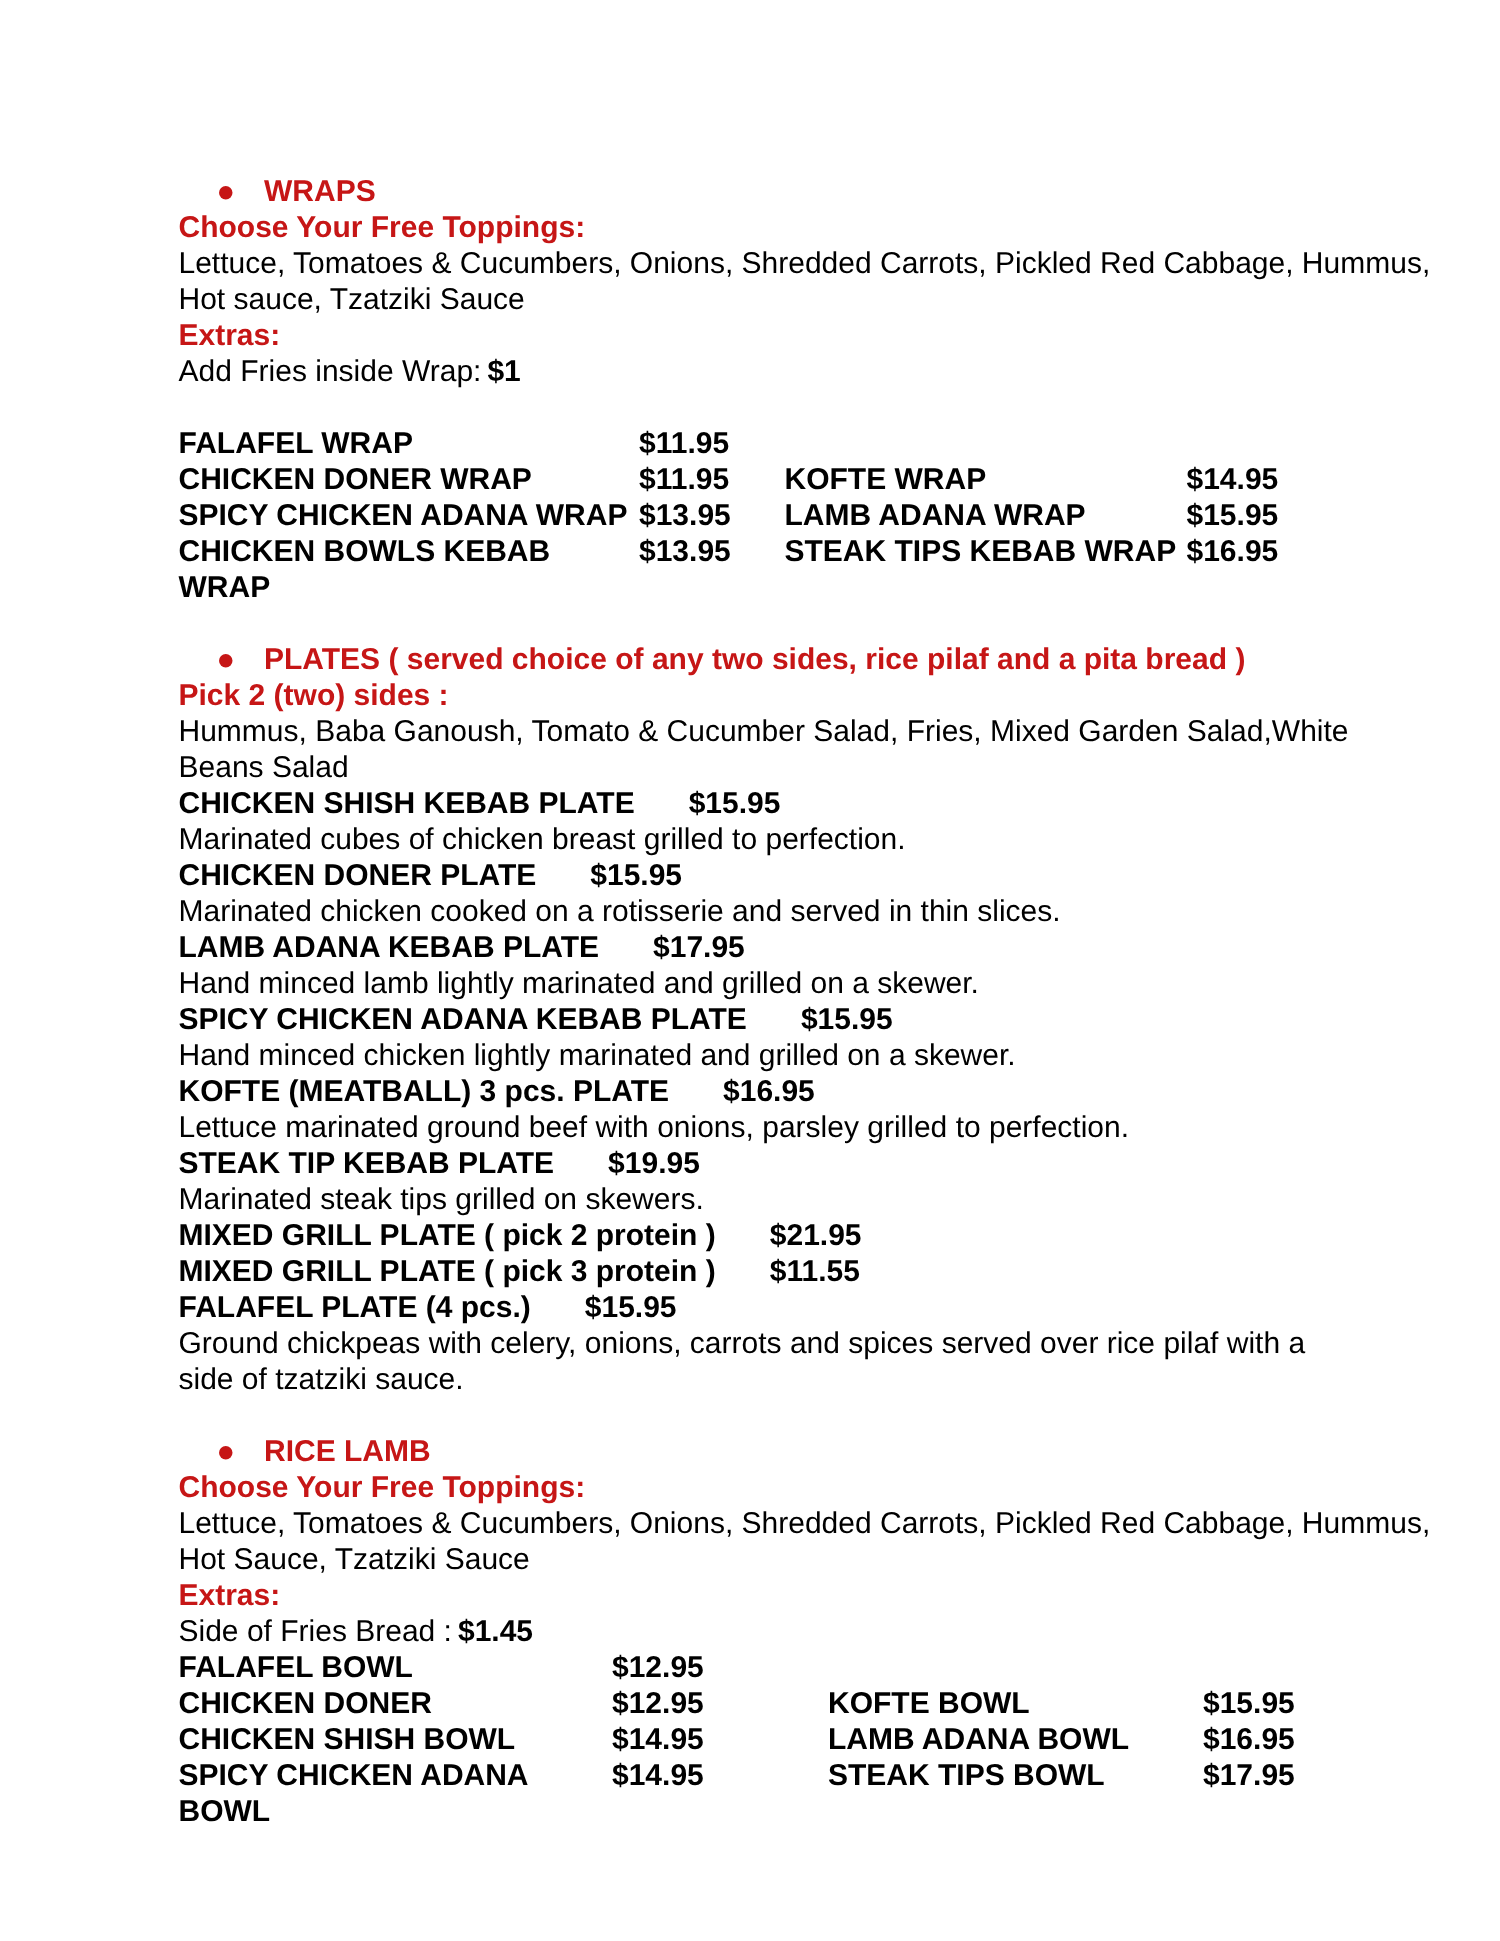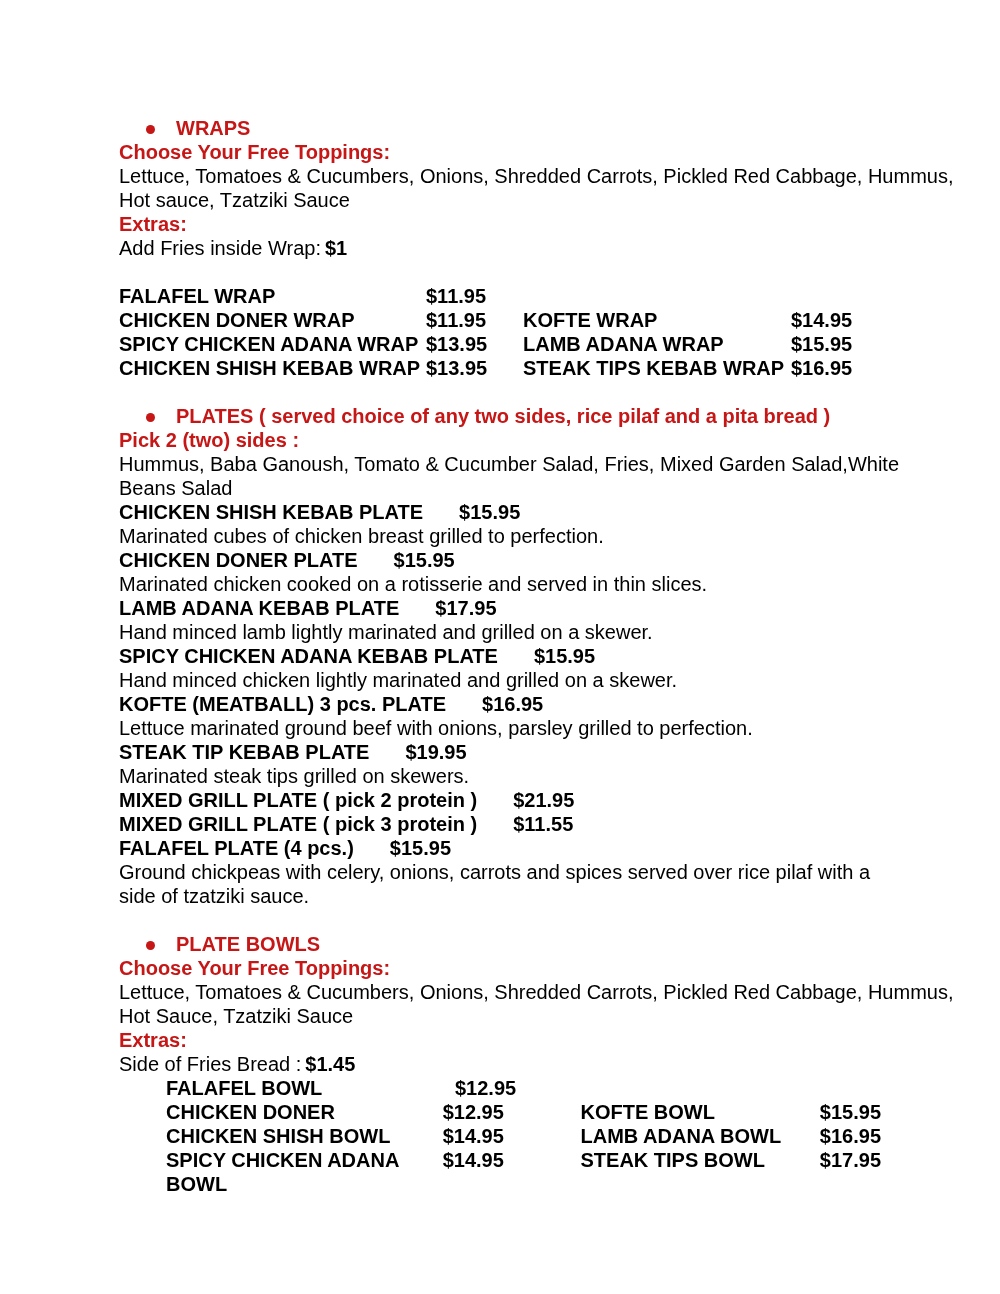--- a/index.html
+++ b/index.html
@@ -25,21 +25,21 @@
     display:inline-block; width:9px; height:9px; border-radius:50%;
     background:var(--red); margin:0 21px 1px 27px; vertical-align:middle;
   }
 
   
   .cols { display:flex; line-height:24px; min-height:24px; font-weight:700; }
   .wraps-tbl .n1 { width:307px; }
   .wraps-tbl .p1 { width:97px;  }
   .wraps-tbl .n2 { width:268px; }
   .wraps-tbl .p2 { flex:1; }
-  .bowls-tbl .n1 { width:289px;margin-left:47px; }
+  .bowls-tbl .n1 { width:289px; }
   .bowls-tbl .p1 { width:144px; }
   .bowls-tbl .n2 { width:250px; }
   .bowls-tbl .p2 { flex:1; }
 
   .plate-name { font-weight:700; }
   .plate-price { font-weight:700; margin-left:36px; }
   .desc { font-weight:400; }
 
   .extras-price { font-weight:700; margin-left:4px; }
   .sides-tail { }
@@ -74,21 +74,21 @@
           <span class="n2">KOFTE WRAP</span>
           <span class="p2">$14.95</span>
       </div>
       <div class="cols">
         <span class="n1">SPICY CHICKEN ADANA WRAP</span>
           <span class="p1">$13.95</span>
           <span class="n2">LAMB ADANA WRAP</span>
           <span class="p2">$15.95</span>
       </div>
       <div class="cols">
-        <span class="n1">CHICKEN SHISH KEBAB WRAP</span>
+        <span class="n1">CHICKEN BOWLS KEBAB WRAP</span>
           <span class="p1">$13.95</span>
           <span class="n2">STEAK TIPS KEBAB WRAP</span>
           <span class="p2">$16.95</span>
       </div>
     </div>
   </section>
 
   <div class="spacer"></div>
 
   <section>
@@ -121,21 +121,21 @@
     <div class="ln"><span class="plate-name">MIXED GRILL PLATE ( pick 3 protein )</span><span class="plate-price">$11.55</span></div>
 
     <div class="ln"><span class="plate-name">FALAFEL PLATE (4 pcs.)</span><span class="plate-price">$15.95</span></div>
     <div class="ln wrapok desc">Ground chickpeas with celery, onions, carrots and spices served over rice pilaf with a side of tzatziki sauce.</div>
   </section>
 
   <div class="spacer"></div>
 
   <section>
     <div class="bullet-line">
-      <span class="dot"></span><span class="red">PLATE BOWLS</span>
+      <span class="dot"></span><span class="red">RICE LAMB</span>
     </div>
     <div class="ln c red">Choose Your Free Toppings:</div>
     <div class="ln c">Lettuce, Tomatoes &amp; Cucumbers, Onions, Shredded Carrots, Pickled Red Cabbage, Hummus,</div>
     <div class="ln c">Hot Sauce, Tzatziki Sauce</div>
     <div class="ln c red">Extras:</div>
     <div class="ln c"><span>Side of Fries Bread :</span><span class="extras-price">$1.45</span></div>
 
     <div class="bowls-tbl">
       <div class="cols">
         <span class="n1">FALAFEL BOWL</span>

